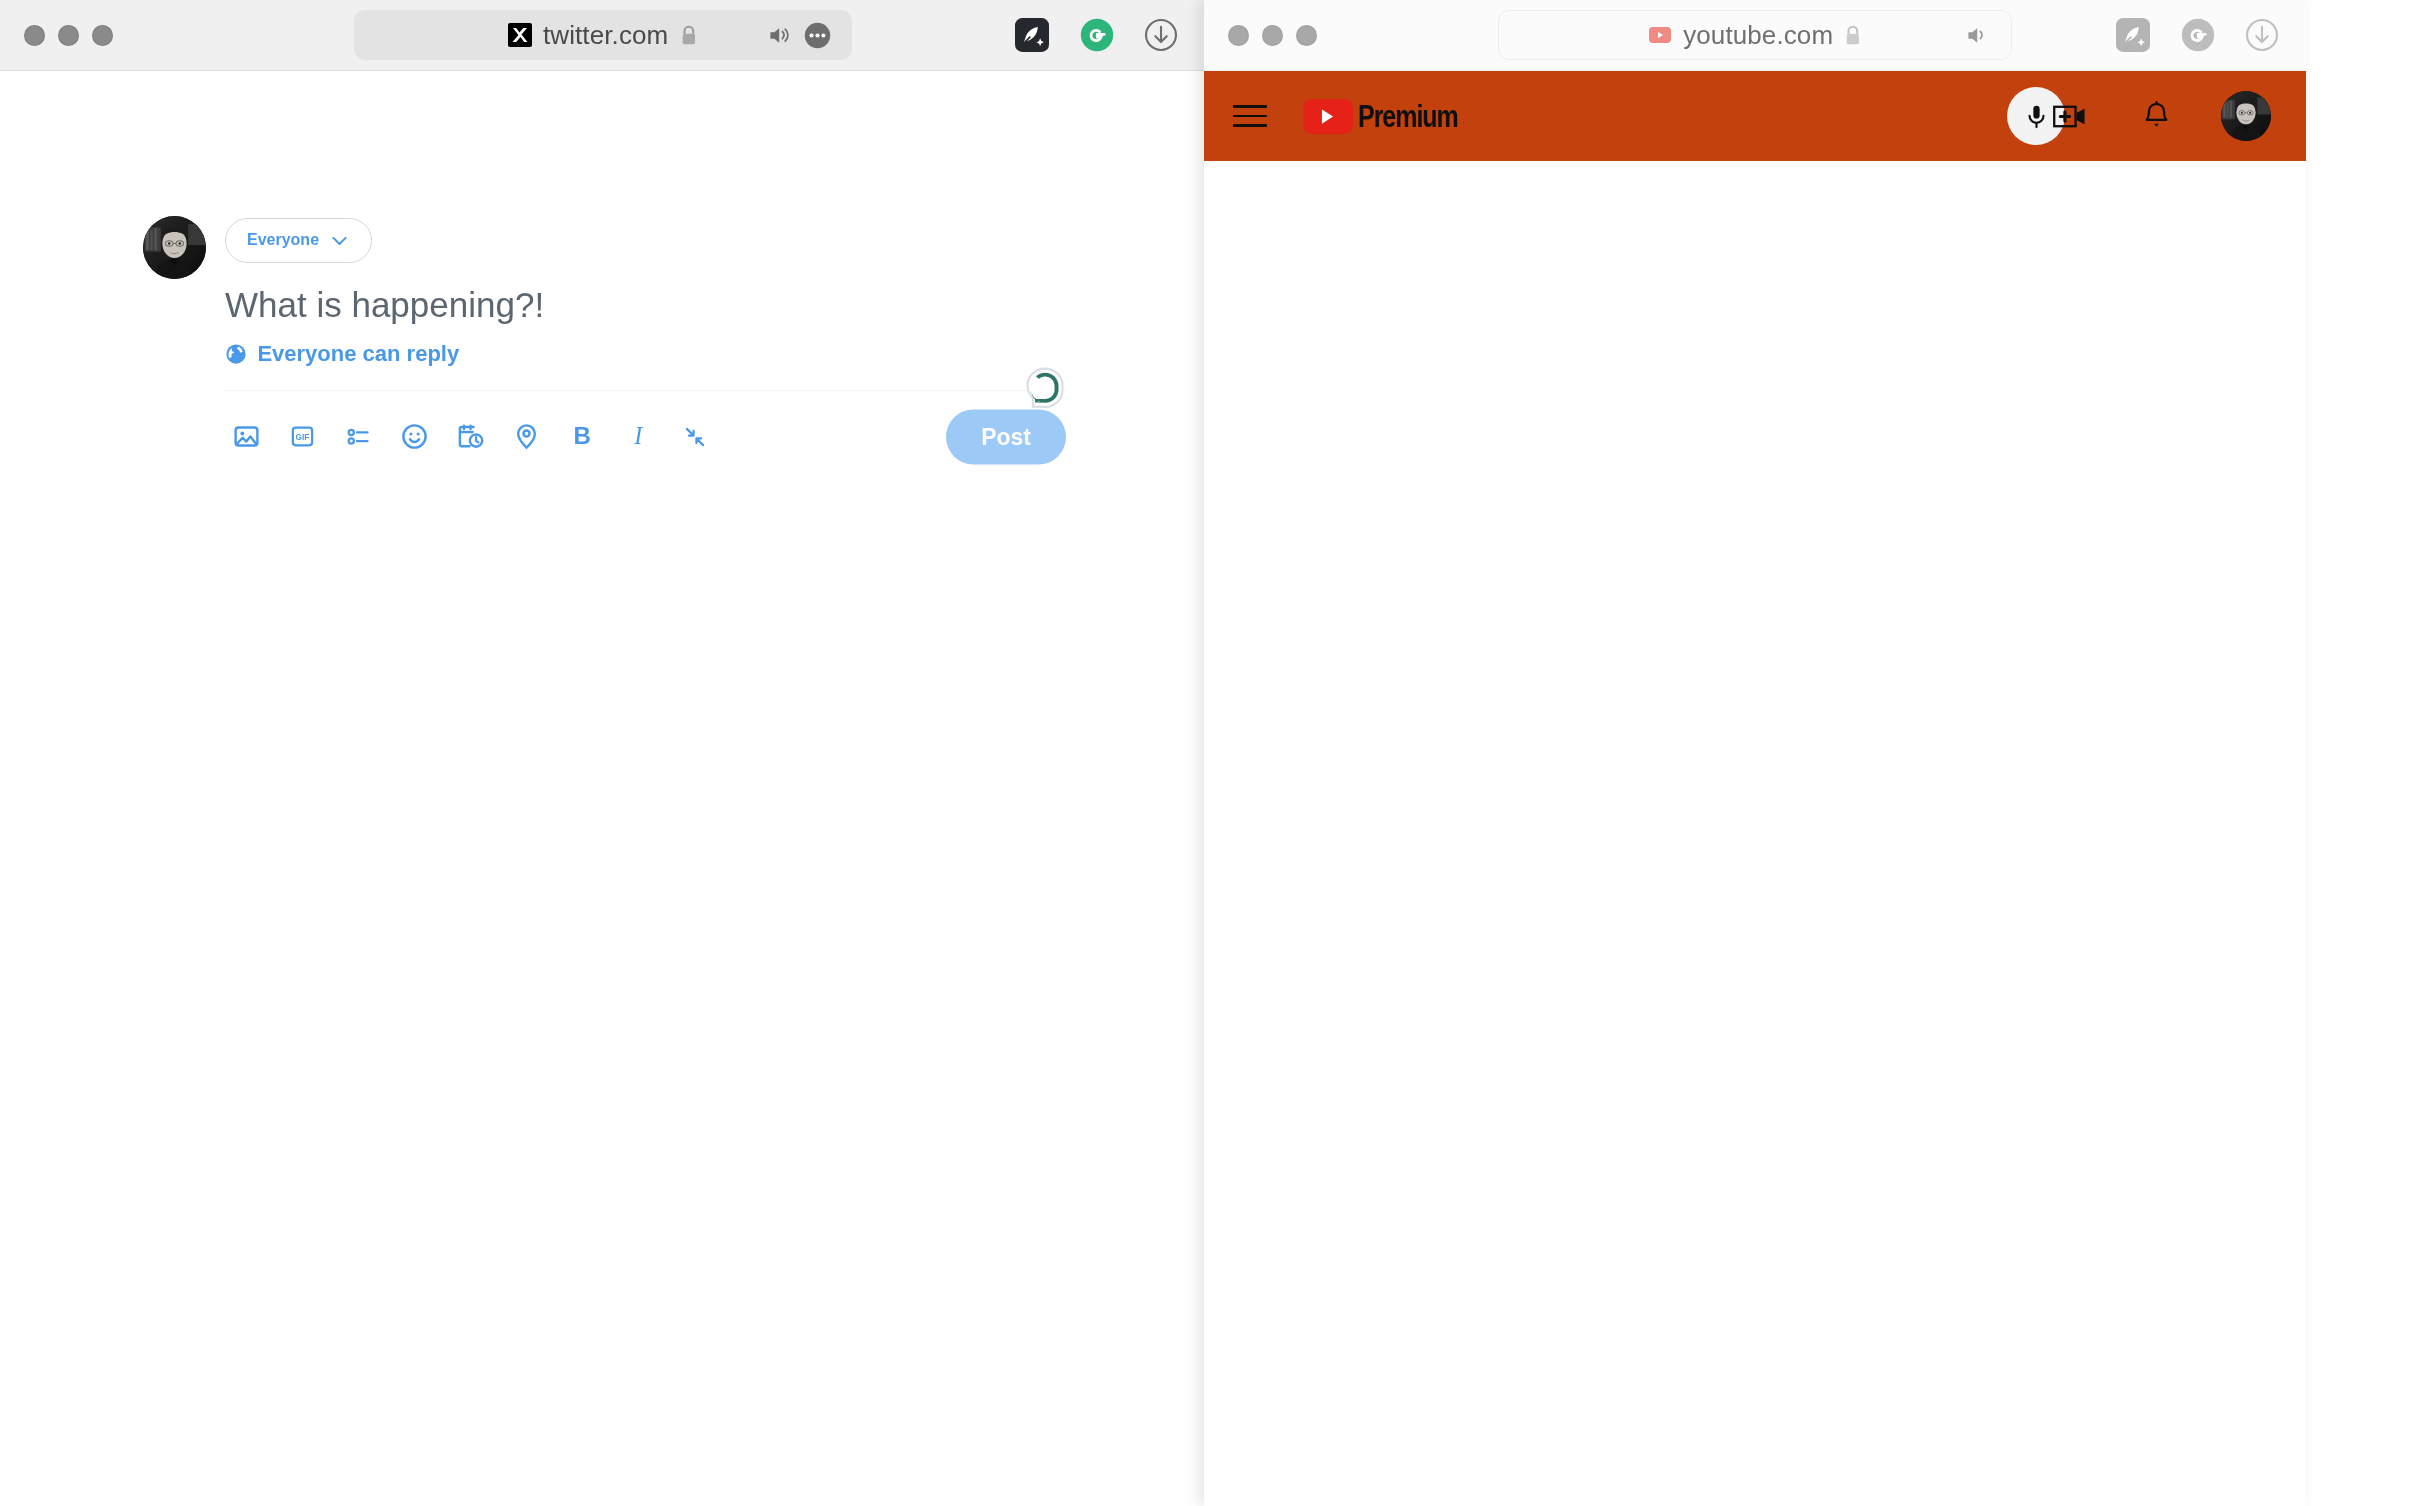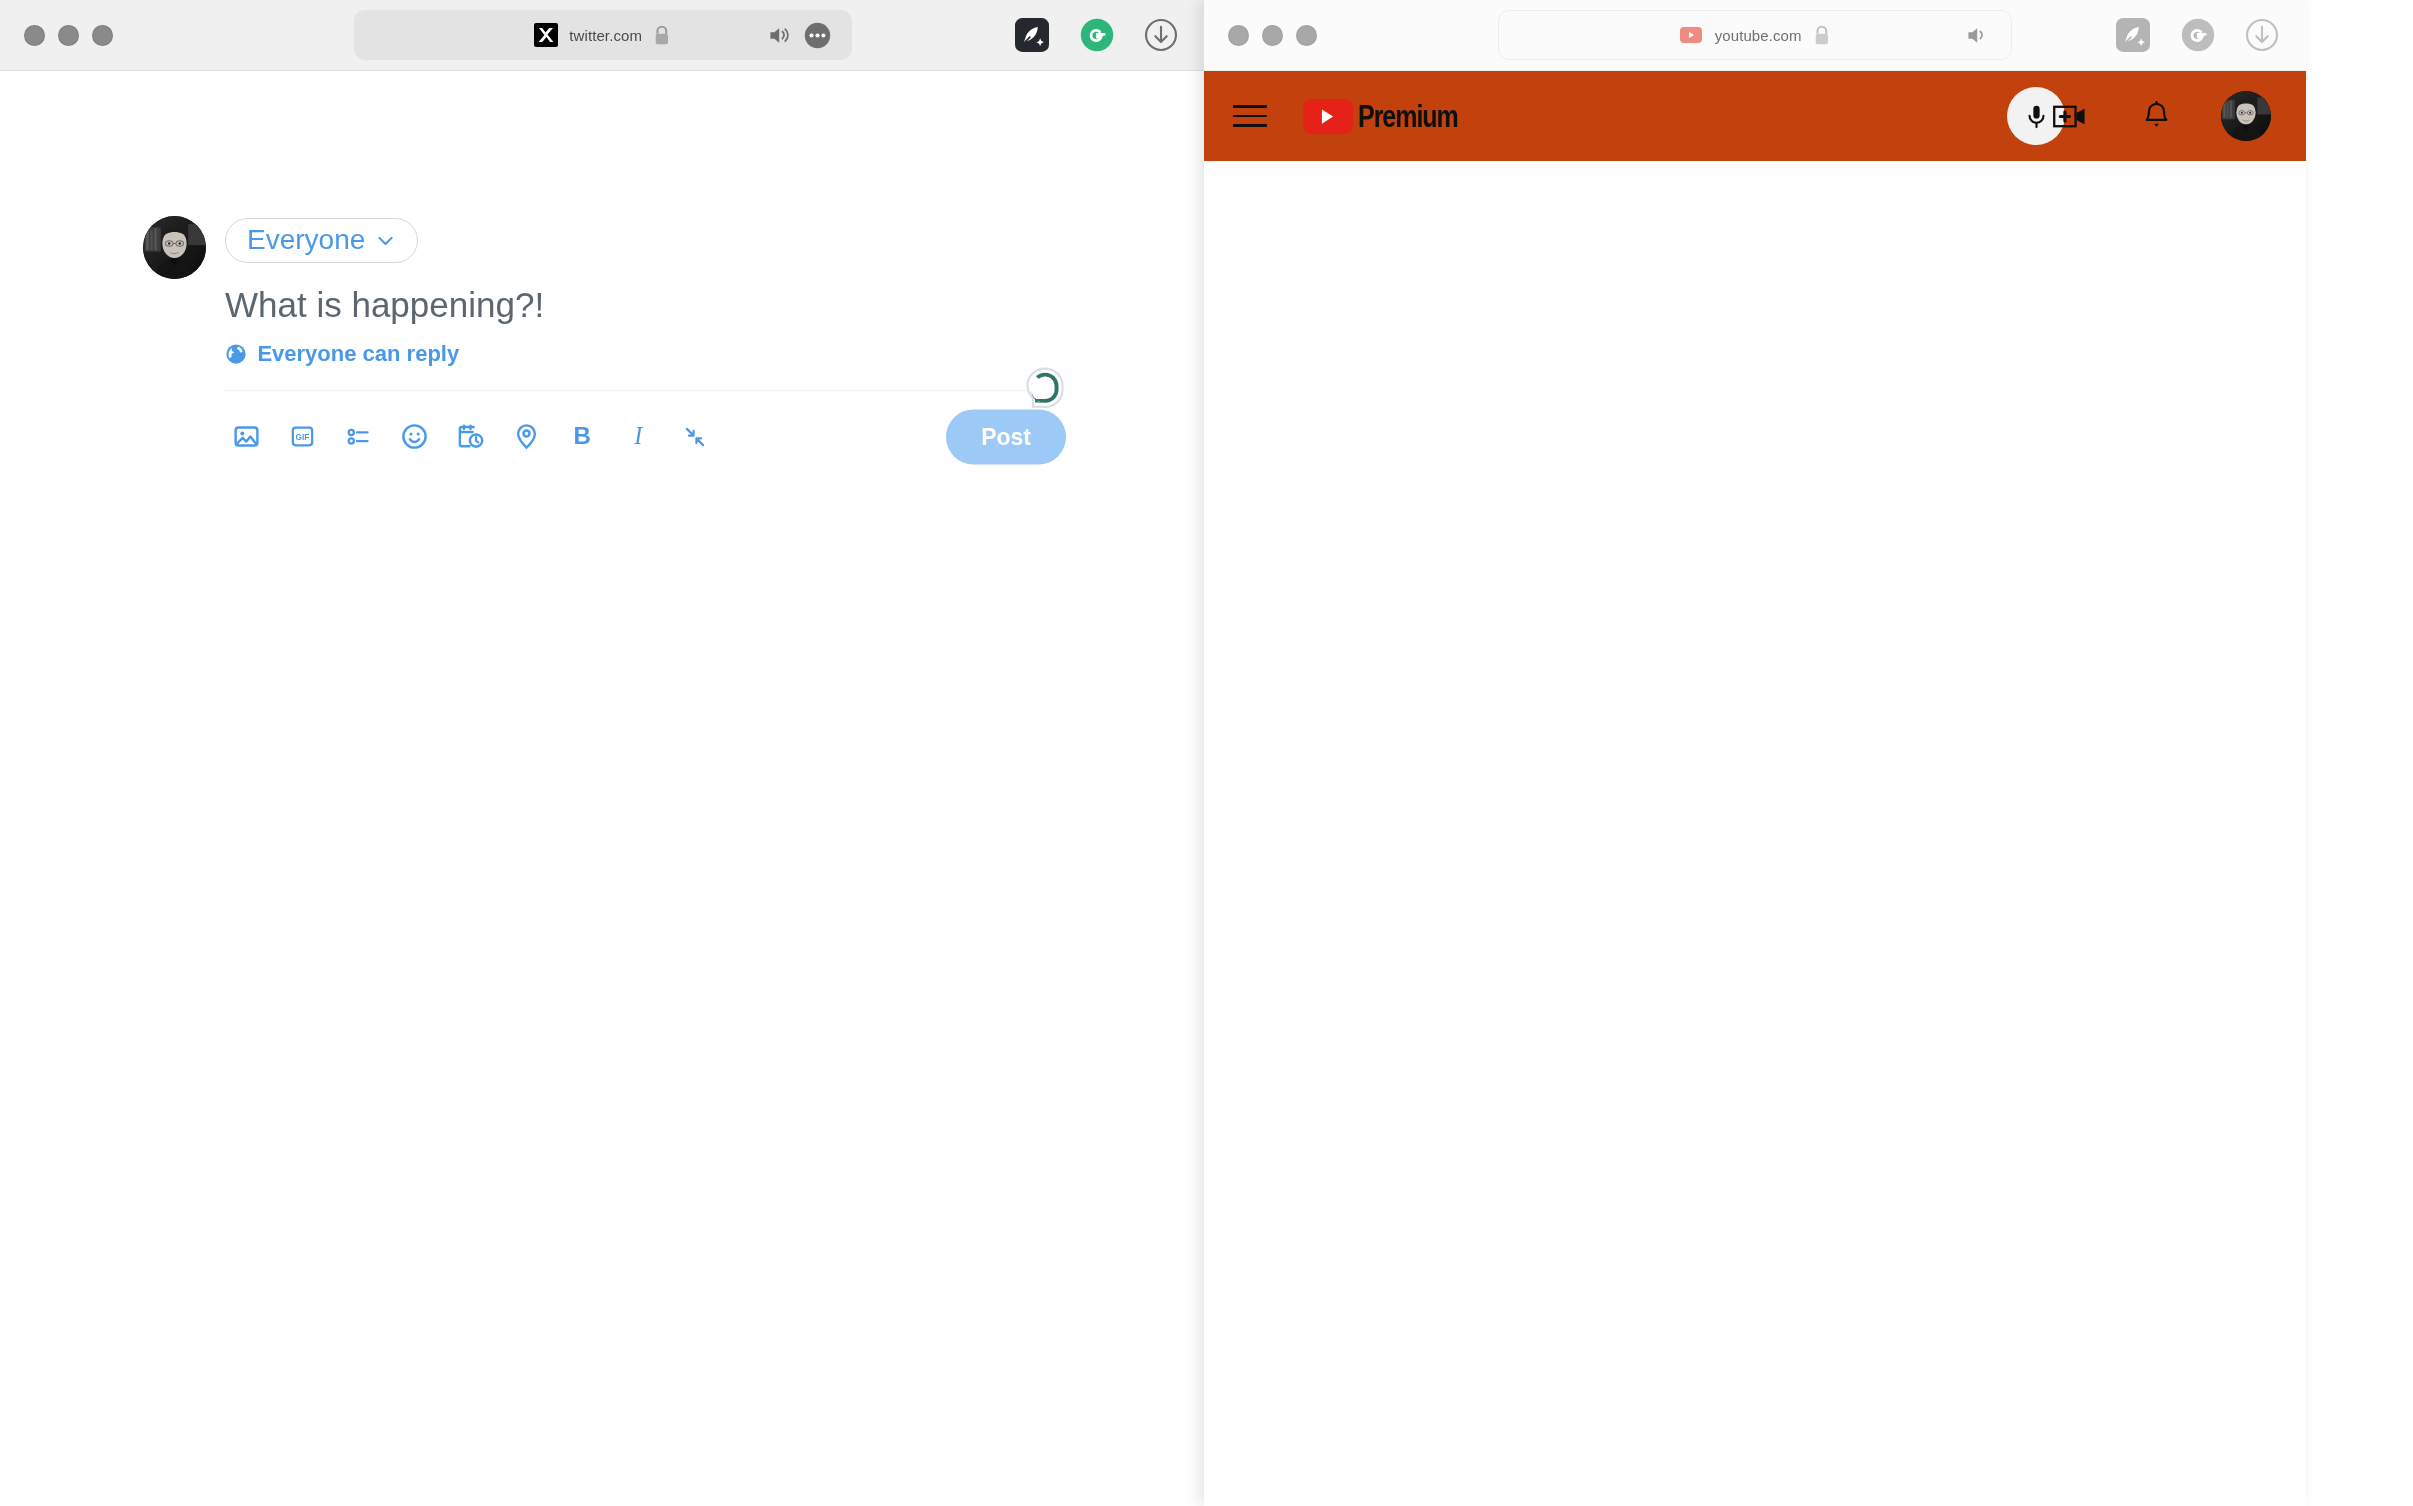--- a/index.html
+++ b/index.html
@@ -58,21 +58,21 @@
     gap: 11.2px;
     height: 50px;
     border-radius: 11.2px;
     padding: 0 29px;
   }
   .url-pill.active { background: #e3e3e3; width: 498px; }
   .url-pill.inactive { background: #fbfbfb; border: 0.8px solid #ececec; width: 514px; }
 
   .url-favicon { width: 24px; height: 24px; flex: 0 0 auto; display:block; }
   .url-text {
-    font-size: 15px;
+    font-size: 26px;
     color: #4a4a4a;
     letter-spacing: 0.1px;
     white-space: nowrap;
   }
   .url-text.dim { color: #707070; }
   .lock-icon { width: 17.7px; height: 21px; }
   .pill-right {
     position: absolute;
     right: 21px;
     display: flex;
@@ -139,22 +139,22 @@
     gap: 9.6px;
     height: 45px;
     padding: 0 21px;
     border: 0.8px solid #cfd9de;
     border-radius: 802px;
     background: #fff;
     cursor: pointer;
   }
   .audience-label {
     color: #4a99e9;
-    font-weight: normal;
-    font-size: 28px;
+    font-weight: bold;
+    font-size: 16px;
   }
   .chev { width: 21px; height: 21px; }
 
   .compose-placeholder {
     margin-top: 21px;
     font-size: 35px;
     color: #5b6670;
     font-weight: 400;
     line-height: 1.2;
   }

